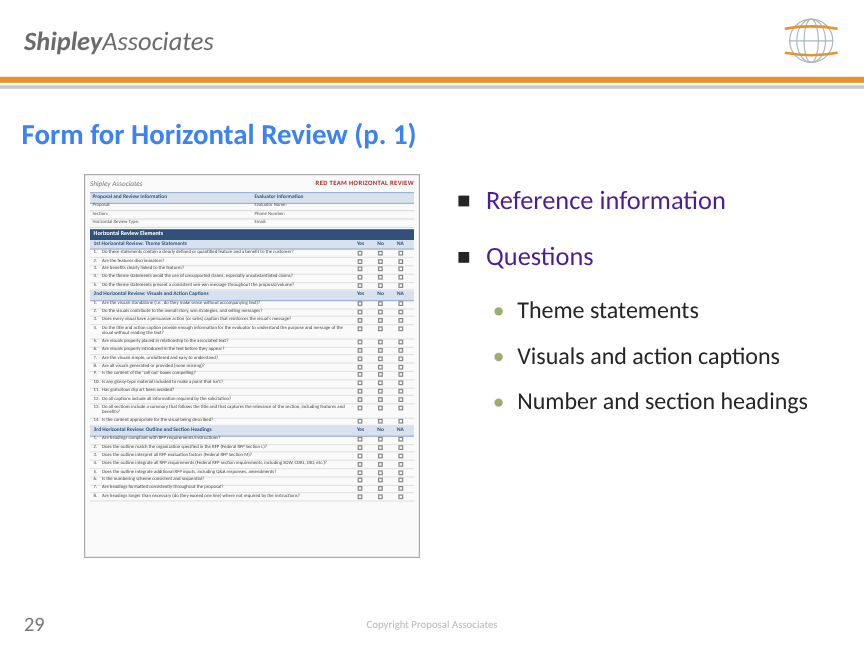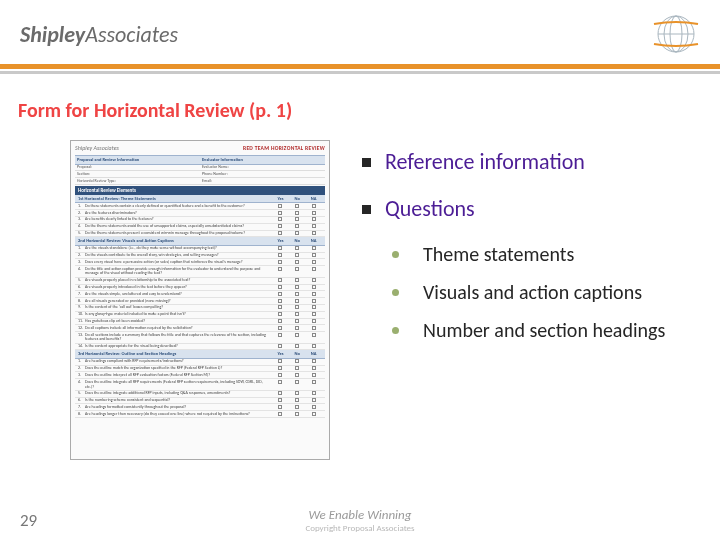--- a/index.html
+++ b/index.html
@@ -7,46 +7,46 @@
   
   .header { display: flex; align-items: center; padding: 10px 20px 6px 20px; }
   .logo-text { font-size: 22px; font-weight: 300; color: #6b6b6b; font-style: italic; }
   .logo-text .bold { font-weight: 700; }
   .logo-globe { margin-left: auto; width: 48px; height: 48px; position: relative; }
   .logo-globe svg { width: 100%; height: 100%; }
   
   .orange-bar { height: 5px; background: #e8922a; margin: 0 0 2px 0; }
   .grey-bar { height: 3px; background: #c9c9c9; margin: 0 0 20px 0; }
   
-  .title { font-size: 20px; font-weight: 700; color: #ef4444; padding: 4px 18px 18px 18px; }
+  .title { font-size: 24px; font-weight: 700; color: #3b82f6; padding: 4px 18px 18px 18px; }
   
   .content { display: flex; padding: 0 14px 0 70px; }
   
-  .form-img { width: 260px; height: 320px; border: 1px solid #aaa; background: #fafafa; font-size: 4.5px; line-height: 1.2; padding: 4px; overflow: hidden; }
+  .form-img { width: 280px; height: 320px; border: 1px solid #aaa; background: #fafafa; font-size: 4.5px; line-height: 1.2; padding: 4px; overflow: hidden; }
   .form-header { display: flex; justify-content: space-between; align-items: center; margin-bottom: 3px; }
   .form-logo { font-size: 6px; font-style: italic; color: #777; }
   .form-red { color: #b02a2a; font-weight: 700; font-size: 5.5px; letter-spacing: 0.3px; }
   .inforow { display: flex; background: #d8e2ee; border-top: 1px solid #9fb3ce; border-bottom: 1px solid #9fb3ce; font-size: 4.5px; font-weight: 700; color: #30517c; }
   .inforow > div { flex: 1; padding: 1px 2px; }
   .subinfo { display: flex; font-size: 4px; color: #555; }
   .subinfo > div { flex: 1; padding: 0.5px 2px; border-bottom: 0.5px solid #ddd; }
   .secthead { background: #30517c; color: #fff; font-size: 5px; font-weight: 700; padding: 1.5px 3px; margin-top: 1px; }
   .sechead2 { background: #d8e2ee; color: #30517c; font-size: 4.5px; font-weight: 700; padding: 1px 3px; display: flex; border-bottom: 1px solid #9fb3ce; }
   .sechead2 .l { flex: 1; }
   .sechead2 .r { width: 50px; display: flex; justify-content: space-around; }
   .qrow { display: flex; font-size: 4px; color: #444; padding: 0.5px 3px; border-bottom: 0.5px solid #e3e3e3; }
   .qrow .qn { width: 7px; }
   .qrow .qt { flex: 1; padding-right: 2px; }
   .qrow .bx { width: 50px; display: flex; justify-content: space-around; }
   .bx span { width: 4px; height: 4px; border: 0.5px solid #888; display: inline-block; }
   
   .bullets { flex: 1; padding-left: 32px; padding-top: 8px; }
   .b1 { display: flex; align-items: flex-start; font-size: 22px; color: #4c1d95; margin-bottom: 20px; }
   .b1 .sq { width: 9px; height: 9px; background: #262626; margin-top: 10px; margin-right: 14px; flex-shrink: 0; }
-  .b2 { display: flex; align-items: flex-start; font-size: 20px; color: #262626; margin-bottom: 14px; margin-left: 30px; gap: 12px; }
+  .b2 { display: flex; align-items: flex-start; font-size: 20px; color: #262626; margin-bottom: 14px; margin-left: 30px; }
   .b2 .dot { width: 7px; height: 7px; border-radius: 50%; background: #9aaf6f; margin-top: 9px; margin-right: 12px; flex-shrink: 0; }
   
   .footer { position: absolute; bottom: 0; left: 0; right: 0; height: 40px; display: flex; align-items: center; padding: 0 20px; }
   .pagenum { font-size: 17px; color: #777; }
   .footer-center { position: absolute; left: 50%; transform: translateX(-50%); text-align: center; }
   .tagline { font-size: 13px; font-style: italic; color: #9a9a9a; font-weight: 300; }
   .copytext { font-size: 9px; color: #b8b8b8; }
 </style>
 </head>
 <body>
@@ -383,16 +383,15 @@
     <div class="b2">
       <span class="dot"></span>
       <span>Number and section headings</span>
     </div>
   </div>
 </div>
 
 <div class="footer">
   <div class="pagenum">29</div>
   <div class="footer-center">
-    <div class="tagline">We Enable Winning</div>
     <div class="copytext">Copyright Proposal Associates</div>
   </div>
 </div>
 
 </body></html>

